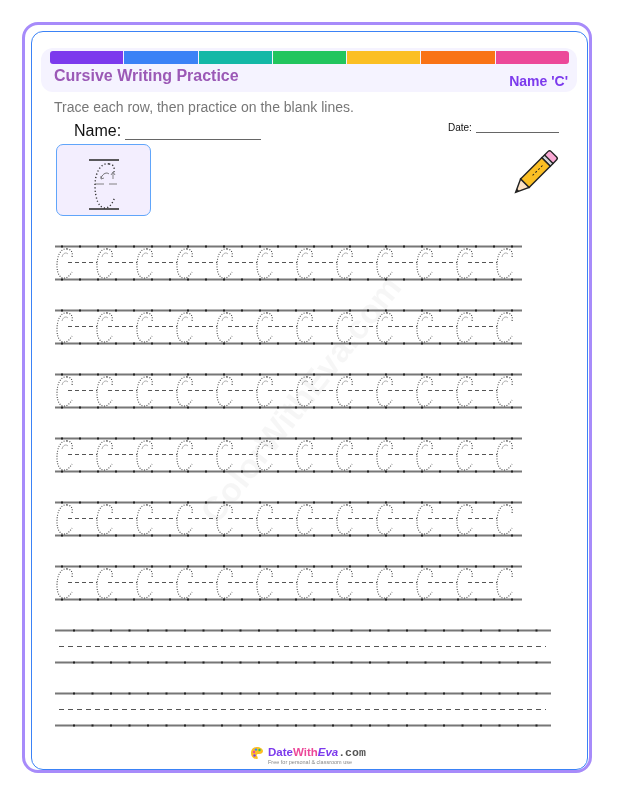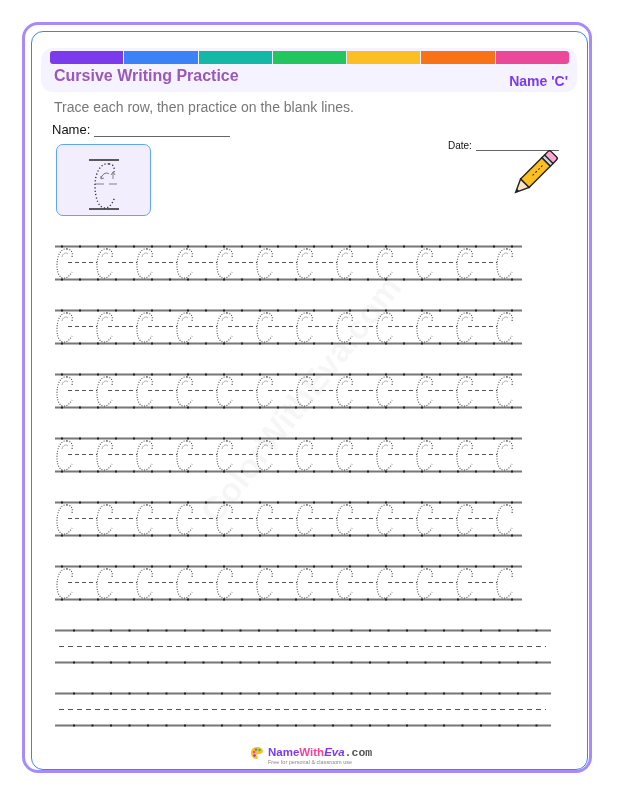--- a/index.html
+++ b/index.html
@@ -7,22 +7,22 @@
   .outer{position:absolute;left:22px;top:22px;width:570px;height:751px;border:3px solid #a78bfa;border-radius:16px;box-sizing:border-box;}
   .inner{position:absolute;left:31px;top:31px;width:557px;height:739px;border:1.5px solid #3b82f6;border-radius:12px;box-sizing:border-box;}
   .header{position:absolute;left:41px;top:48px;width:536px;height:44px;background:#f5f3ff;border-radius:12px;}
   .stripes{position:absolute;left:50px;top:51px;width:519px;height:13px;display:flex;gap:1px;}
   .stripe{flex:1;height:13px;}
   .stripe:first-child{border-radius:3px 0 0 3px;}
   .stripe:last-child{border-radius:0 3px 3px 0;}
   .title{position:absolute;left:54px;top:67px;font-size:16px;font-weight:bold;color:#9b59b6;}
   .subtitle{position:absolute;right:50px;top:73px;font-size:14px;font-weight:bold;color:#7c3aed;}
   .instr{position:absolute;left:54px;top:99px;font-size:14px;color:#777;}
-  .namefld{position:absolute;left:52px;top:122px;font-size:13px;color:#111;}
-  .datefld{position:absolute;left:448px;top:122px;font-size:10px;color:#111;margin-top:18px;}
+  .namefld{position:absolute;left:74px;top:122px;font-size:16px;color:#111;}
+  .datefld{position:absolute;left:448px;top:122px;font-size:10px;color:#111;}
   .uline{display:inline-block;border-bottom:1px solid #666;vertical-align:bottom;margin-left:4px;}
   .sample{position:absolute;left:56px;top:144px;width:95px;height:72px;background:#f3eefe;border:1px solid #60a5fa;border-radius:7px;box-sizing:border-box;}
   .pencil{position:absolute;left:508px;top:148px;width:52px;height:52px;}
   .row{position:absolute;left:55px;width:467px;height:36px;}
   .row svg{position:absolute;left:0;top:0;}
   .blank{position:absolute;left:55px;width:496px;height:36px;}
   .watermark{position:absolute;left:150px;top:380px;transform:rotate(-52deg);font-size:34px;font-weight:bold;color:rgba(0,0,0,0.035);white-space:nowrap;pointer-events:none;}
   .footer{position:absolute;left:250px;top:746px;display:flex;align-items:flex-start;gap:4px;}
   .brand{font-size:11.5px;font-weight:bold;line-height:12px;}
   .brand .c1{color:#7c3aed;} .brand .c2{color:#ec4899;} .brand .c3{color:#7c3aed;font-style:italic;} .brand .c4{color:#555;font-family:Liberation Mono, monospace;}
@@ -813,16 +813,16 @@
 
 <div class="footer">
   <svg width="14" height="14" viewBox="0 0 14 14">
     <path d="M7,1 C3,1 1,4 1,7 C1,10 3,13 7,13 C8,13 8,11 7,10 C6,9 7,8 9,8 C12,8 13,6 13,5 C13,3 10,1 7,1 Z" fill="#fbbf24"></path>
     <circle cx="4" cy="6" r="1.2" fill="#ec4899"></circle>
     <circle cx="6" cy="3.6" r="1.2" fill="#3b82f6"></circle>
     <circle cx="9.5" cy="4" r="1.2" fill="#22c55e"></circle>
     <circle cx="4.5" cy="9.5" r="1.2" fill="#7c3aed"></circle>
   </svg>
   <div>
-    <div class="brand"><span class="c1">Name</span><span class="c2">With</span><span class="c3">Eva</span><span class="c4">.com</span></div>
+    <div class="brand"><span class="c1">Date</span><span class="c2">With</span><span class="c3">Eva</span><span class="c4">.com</span></div>
     <div class="tag">Free for personal &amp; classroom use</div>
   </div>
 </div>
 
 </body></html>

